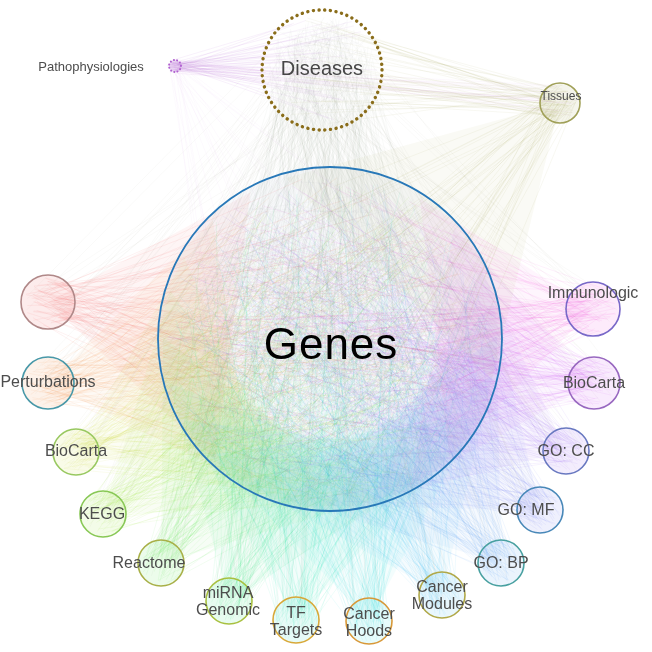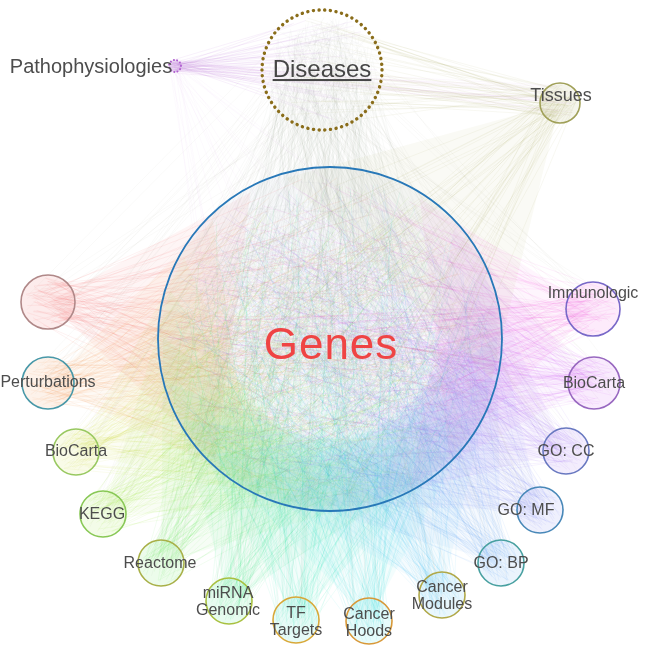--- a/index.html
+++ b/index.html
@@ -1,25 +1,25 @@
 <!DOCTYPE html>
 <html><head>
 <meta charset="utf-8">
 <style>
   html,body{margin:0;padding:0;background:#ffffff;}
   #stage{position:relative;width:652px;height:652px;overflow:hidden;background:#ffffff;
          font-family:"Liberation Sans",sans-serif;}
   #net{position:absolute;left:0;top:0;width:652px;height:652px;}
   .node-label{position:absolute;transform:translate(-50%,-50%);color:#4d4d4d;text-align:center;
               white-space:pre-line;line-height:1.08;pointer-events:none;}
-  .lbl-xl{font-size:44px;color:#ef4444;letter-spacing:1px;}
-  .lbl-lg{font-size:24px;color:#464646;text-decoration:underline;}
-  .lbl-md{font-size:18px;}
+  .lbl-xl{font-size:44px;color:#000000;letter-spacing:1px;}
+  .lbl-lg{font-size:20px;color:#464646;}
+  .lbl-md{font-size:12px;}
   .lbl-sm{font-size:16px;}
-  .lbl-xs{font-size:20px;}
+  .lbl-xs{font-size:13px;}
 </style>
 </head>
 <body>
 
 <div id="stage">
 
   <svg id="net" viewBox="0 0 652 652" xmlns="http://www.w3.org/2000/svg">
     <g id="edge-layer">
         <circle cx="330" cy="339" r="172" fill="rgba(130,150,180,0.06)"></circle>
         <line x1="470.0" y1="399.9" x2="254.2" y2="267.5" stroke="#5a6878" stroke-opacity="0.045" stroke-width="0.8"></line>
@@ -2024,21 +2024,21 @@
       </g>
   </svg>
 
   <div class="node-label lbl-xl" style="left:331px;top:344px">Genes</div>
   <div class="node-label lbl-lg" style="left:322px;top:69px">Diseases</div>
   <div class="node-label lbl-xs" style="left:91px;top:67px">Pathophysiologies</div>
   <div class="node-label lbl-md" style="left:561px;top:96px">Tissues</div>
   <div class="node-label lbl-sm" style="left:48px;top:382px">Perturbations</div>
   <div class="node-label lbl-sm" style="left:76px;top:451px">BioCarta</div>
   <div class="node-label lbl-sm" style="left:102px;top:514px">KEGG</div>
-  <div class="node-label lbl-sm" style="left:160px;top:563px">Reactome</div>
+  <div class="node-label lbl-sm" style="left:149px;top:563px">Reactome</div>
   <div class="node-label lbl-sm" style="left:228px;top:601px">miRNA
 Genomic</div>
   <div class="node-label lbl-sm" style="left:296px;top:621px">TF
 Targets</div>
   <div class="node-label lbl-sm" style="left:369px;top:622px">Cancer
 Hoods</div>
   <div class="node-label lbl-sm" style="left:442px;top:595px">Cancer
 Modules</div>
   <div class="node-label lbl-sm" style="left:501px;top:563px">GO: BP</div>
   <div class="node-label lbl-sm" style="left:526px;top:510px">GO: MF</div>

